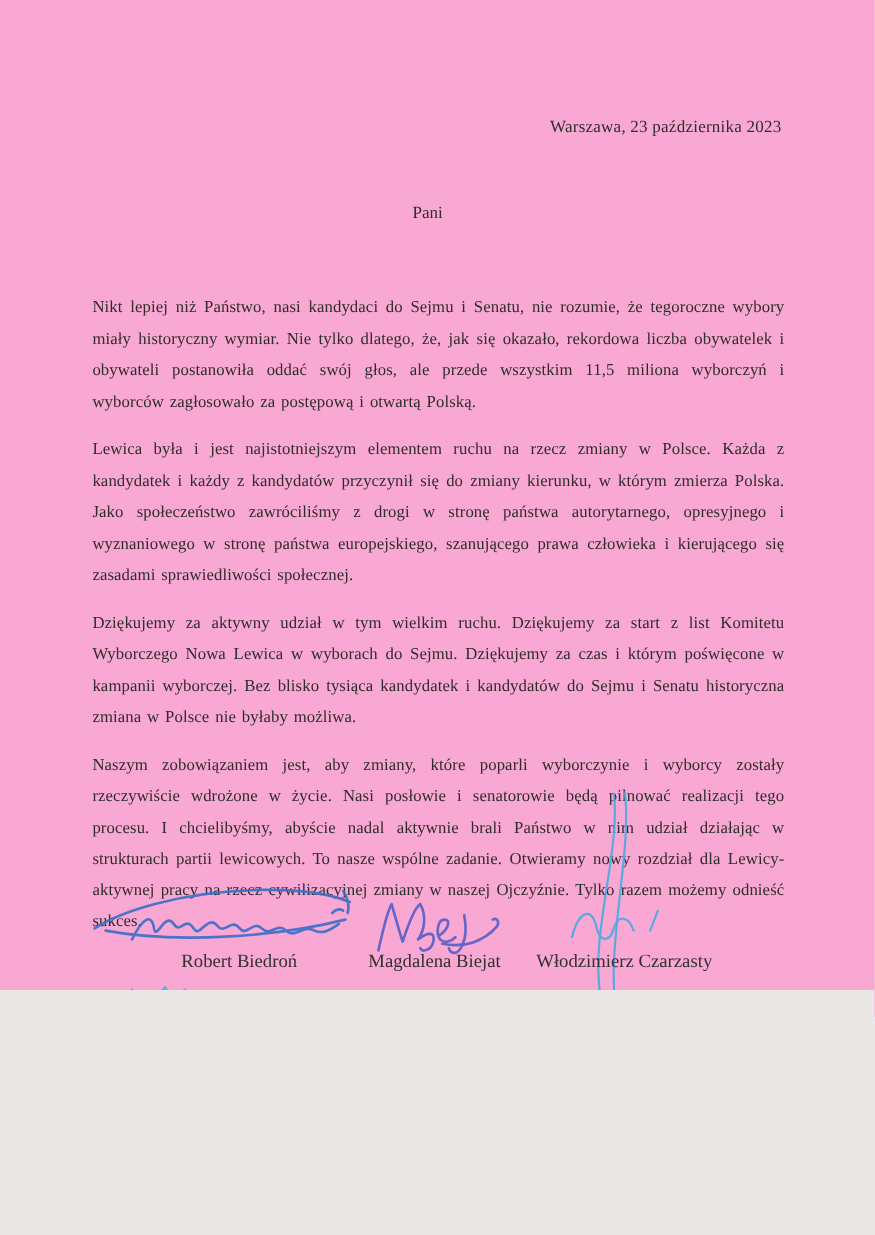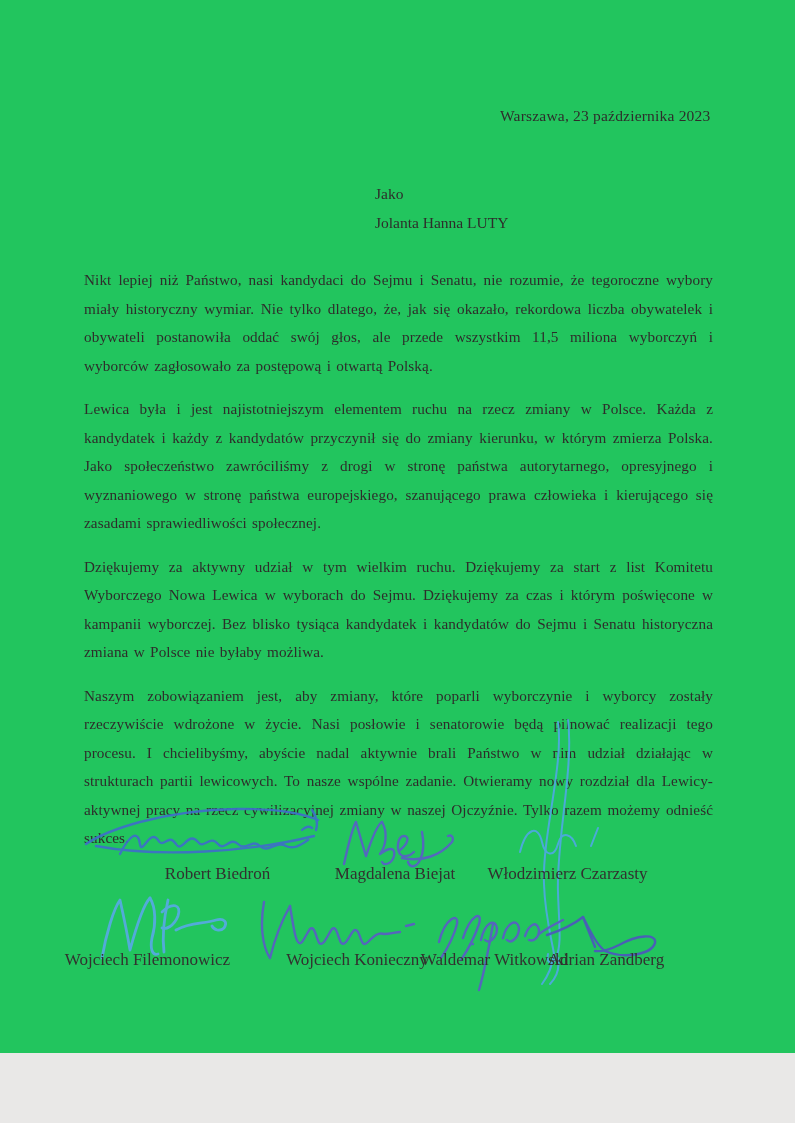--- a/index.html
+++ b/index.html
@@ -3,23 +3,23 @@
 <meta charset="utf-8">
 <style>
   html, body { margin: 0; padding: 0; }
   body {
     background: #e9e8e7;
     font-family: "Liberation Serif", "DejaVu Serif", serif;
   }
   .page {
     position: relative;
     width: 795px;
-    height: 1053px;
+    height: 900px;
     margin: 0 auto;
-    background: #22c55e;
+    background: #f9a8d4;
     color: #2e2d2b;
     overflow: hidden;
   }
   .dateline {
     position: absolute;
     top: 107px;
     left: 500px;
     font-size: 15.5px;
     letter-spacing: 0.2px;
     white-space: nowrap;
@@ -68,22 +68,21 @@
   .sw-thick { stroke-width: 2.8; }
 </style>
 </head>
 <body>
 
 <div class="page">
 
   <div class="dateline">Warszawa, 23 października 2023</div>
 
   <div class="addressee">
-    <div>Jako</div>
-    <div>Jolanta Hanna LUTY</div>
+    <div>Pani</div>
   </div>
 
   <div class="body-text">
     <p>Nikt lepiej niż Państwo, nasi kandydaci do Sejmu i Senatu, nie rozumie, że tegoroczne wybory miały historyczny wymiar. Nie tylko dlatego, że, jak się okazało, rekordowa liczba obywatelek i obywateli postanowiła oddać swój głos, ale przede wszystkim 11,5 miliona wyborczyń i wyborców zagłosowało za postępową i otwartą Polską.</p>
     <p>Lewica była i jest najistotniejszym elementem ruchu na rzecz zmiany w Polsce. Każda z kandydatek i każdy z kandydatów przyczynił się do zmiany kierunku, w którym zmierza Polska. Jako społeczeństwo zawróciliśmy z drogi w stronę państwa autorytarnego, opresyjnego i wyznaniowego w stronę państwa europejskiego, szanującego prawa człowieka i kierującego się zasadami sprawiedliwości społecznej.</p>
     <p>Dziękujemy za aktywny udział w tym wielkim ruchu. Dziękujemy za start z list Komitetu Wyborczego Nowa Lewica w wyborach do Sejmu. Dziękujemy za czas i którym poświęcone w kampanii wyborczej. Bez blisko tysiąca kandydatek i kandydatów do Sejmu i Senatu historyczna zmiana w Polsce nie byłaby możliwa.</p>
     <p>Naszym zobowiązaniem jest, aby zmiany, które poparli wyborczynie i wyborcy zostały rzeczywiście wdrożone w życie. Nasi posłowie i senatorowie będą pilnować realizacji tego procesu. I chcielibyśmy, abyście nadal aktywnie brali Państwo w nim udział działając w strukturach partii lewicowych. To nasze wspólne zadanie. Otwieramy nowy rozdział dla Lewicy- aktywnej pracy na rzecz cywilizacyjnej zmiany w naszej Ojczyźnie. Tylko razem możemy odnieść sukces.</p>
   </div>
 
   <svg class="sig" style="left:80px; top:800px;" width="245" height="72" viewBox="0 0 245 72">

